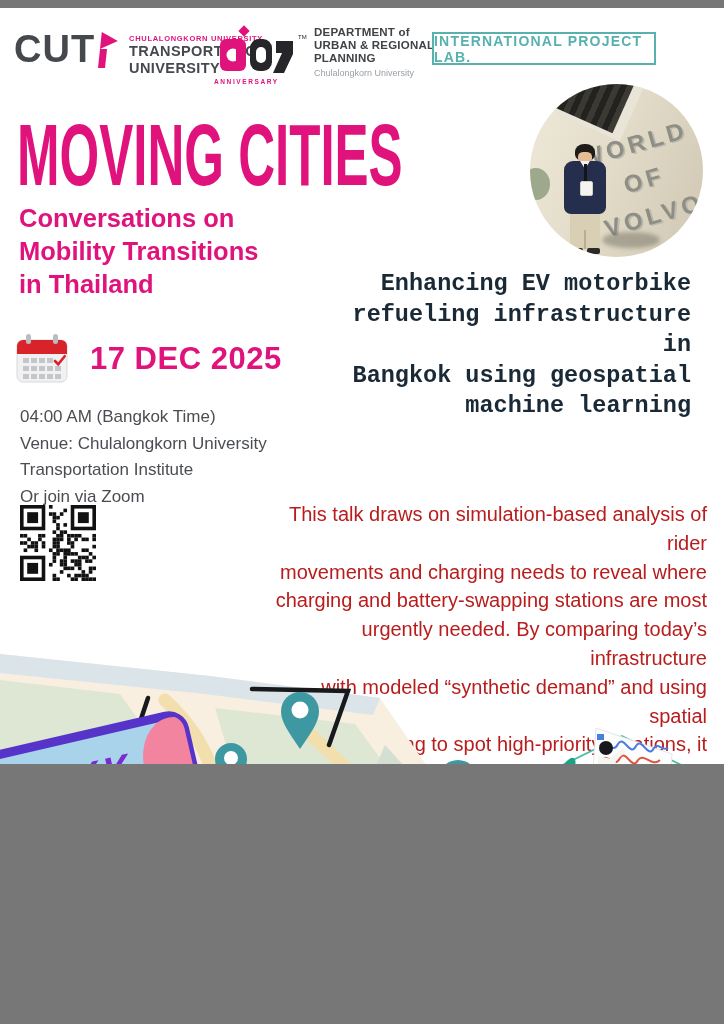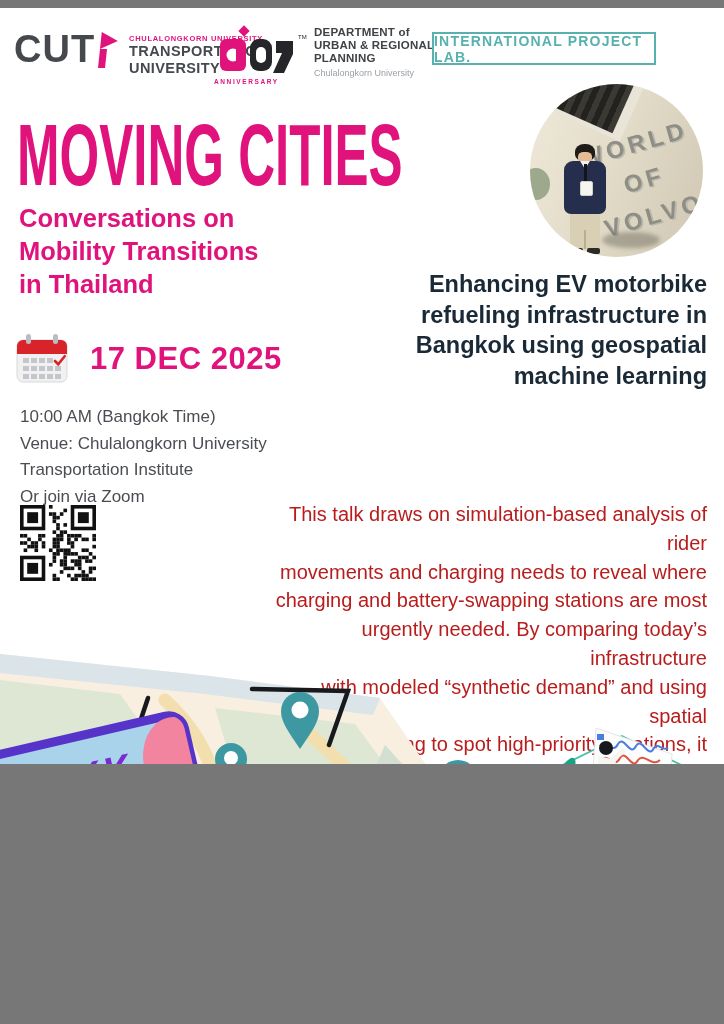--- a/index.html
+++ b/index.html
@@ -68,21 +68,21 @@
   .p-face{left:20px;top:8px;width:14px;height:11px;background:#e5bd95;border-radius:40%;}
   .p-body{left:6px;top:17px;width:42px;height:53px;background:#252e4c;border-radius:9px 9px 7px 7px;}
   .p-collar{left:22px;top:17px;width:10px;height:8px;background:#f2f2ee;clip-path:polygon(0 0,100% 0,50% 100%);}
   .p-lanyard{left:26px;top:20px;width:3px;height:17px;background:#14151b;}
   .p-badge{left:22px;top:37px;width:11px;height:13px;background:#f4f4f0;border:1px solid #cfcfc6;border-radius:2px;}
   .p-pants{left:12px;top:70px;width:30px;height:35px;background:#d9cfb4;}
   .p-split{left:26px;top:86px;width:2px;height:19px;background:#b9ae92;}
   .p-shoe1{left:12px;top:104px;width:13px;height:6px;background:#2a2a27;border-radius:2px;}
   .p-shoe2{left:29px;top:104px;width:13px;height:6px;background:#2a2a27;border-radius:2px;}
 
-  .talk-title{position:absolute;right:17px;top:261px;width:380px;text-align:right;font-size:23.5px;font-weight:800;color:var(--navy);line-height:1.3;}
+  .talk-title{position:absolute;right:33px;top:261px;width:380px;text-align:right;font-size:23.5px;font-weight:800;color:var(--navy);line-height:1.3;font-family:Liberation Mono, monospace;}
   .speaker{position:absolute;right:17px;top:388px;width:420px;text-align:right;font-size:26px;font-weight:800;color:var(--pink);}
   .question{position:absolute;right:17px;top:437px;width:410px;text-align:right;font-size:17.5px;font-weight:700;color:var(--navy);line-height:1.4;}
   .abstract{position:absolute;right:17px;top:492px;width:432px;text-align:right;font-size:20px;color:#b91c1c;line-height:1.44;}
 
   
   .illus{position:absolute;left:0;top:640px;width:724px;height:384px;}
   .illus text{font-family:"Liberation Sans",sans-serif;}
 </style>
 </head>
 <body>
@@ -152,21 +152,21 @@
           <rect x="17" y="42" width="6" height="5"></rect>
           <rect x="25" y="42" width="6" height="5"></rect>
           <rect x="33" y="42" width="6" height="5"></rect>
           <rect x="41" y="42" width="6" height="5"></rect>
       </g>
       <path d="M41,29 l3.2,3.2 l6.5,-8" stroke="#d8232a" stroke-width="2.6" fill="none" stroke-linecap="round"></path>
     </svg>
     <div class="date-text">17 DEC 2025</div>
   </div>
 
-  <div class="details prelines">10:00 AM (Bangkok Time)
+  <div class="details prelines">04:00 AM (Bangkok Time)
 Venue: Chulalongkorn University
 Transportation Institute
 Or join via Zoom</div>
 
   <svg class="qr" viewBox="0 0 76 76">
     <rect x="0" y="0" width="76" height="76" fill="#ffffff"></rect>
     <g fill="#111111">
       <rect x="0" y="0" width="25.3" height="25.3"></rect>
         <rect x="3.6" y="3.6" width="18.1" height="18.1" fill="#ffffff"></rect>
         <rect x="7.2" y="7.2" width="10.9" height="10.9"></rect>

